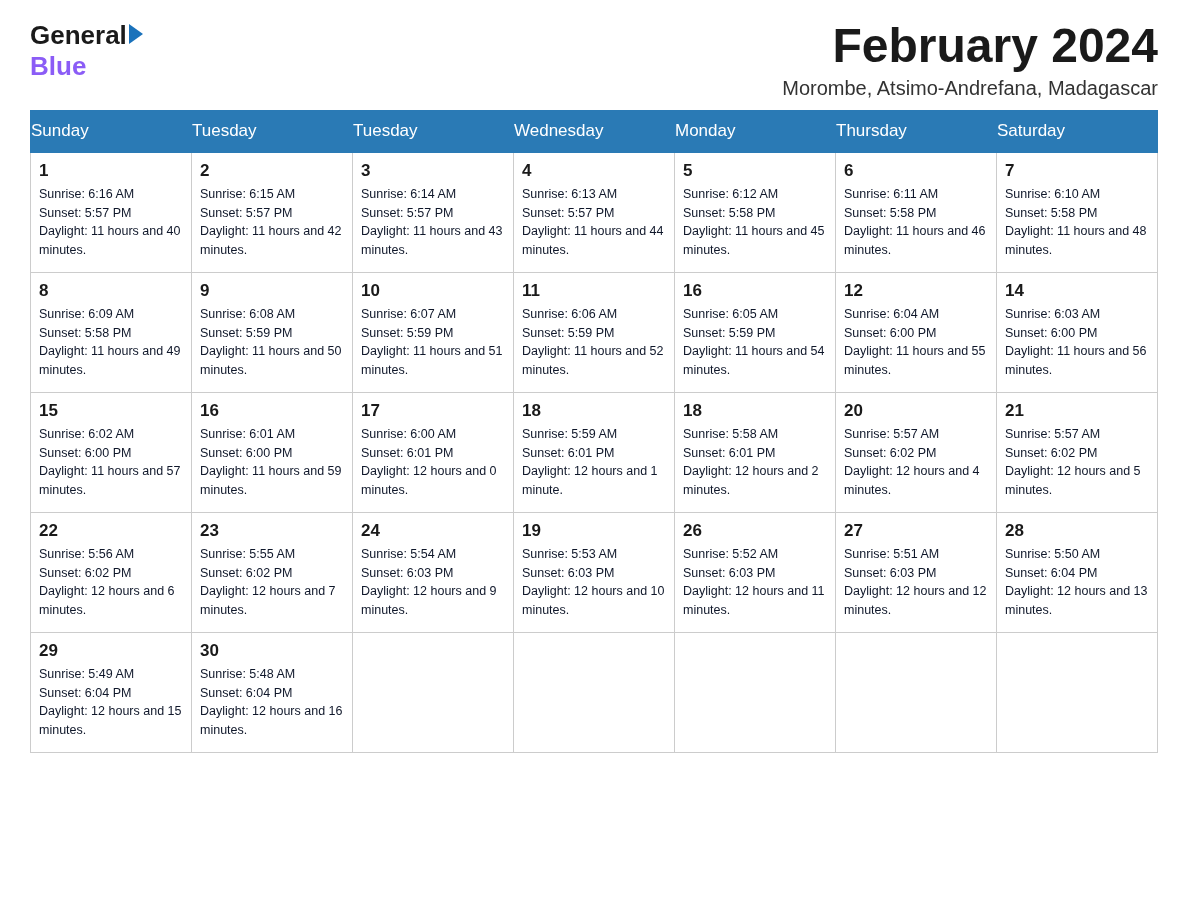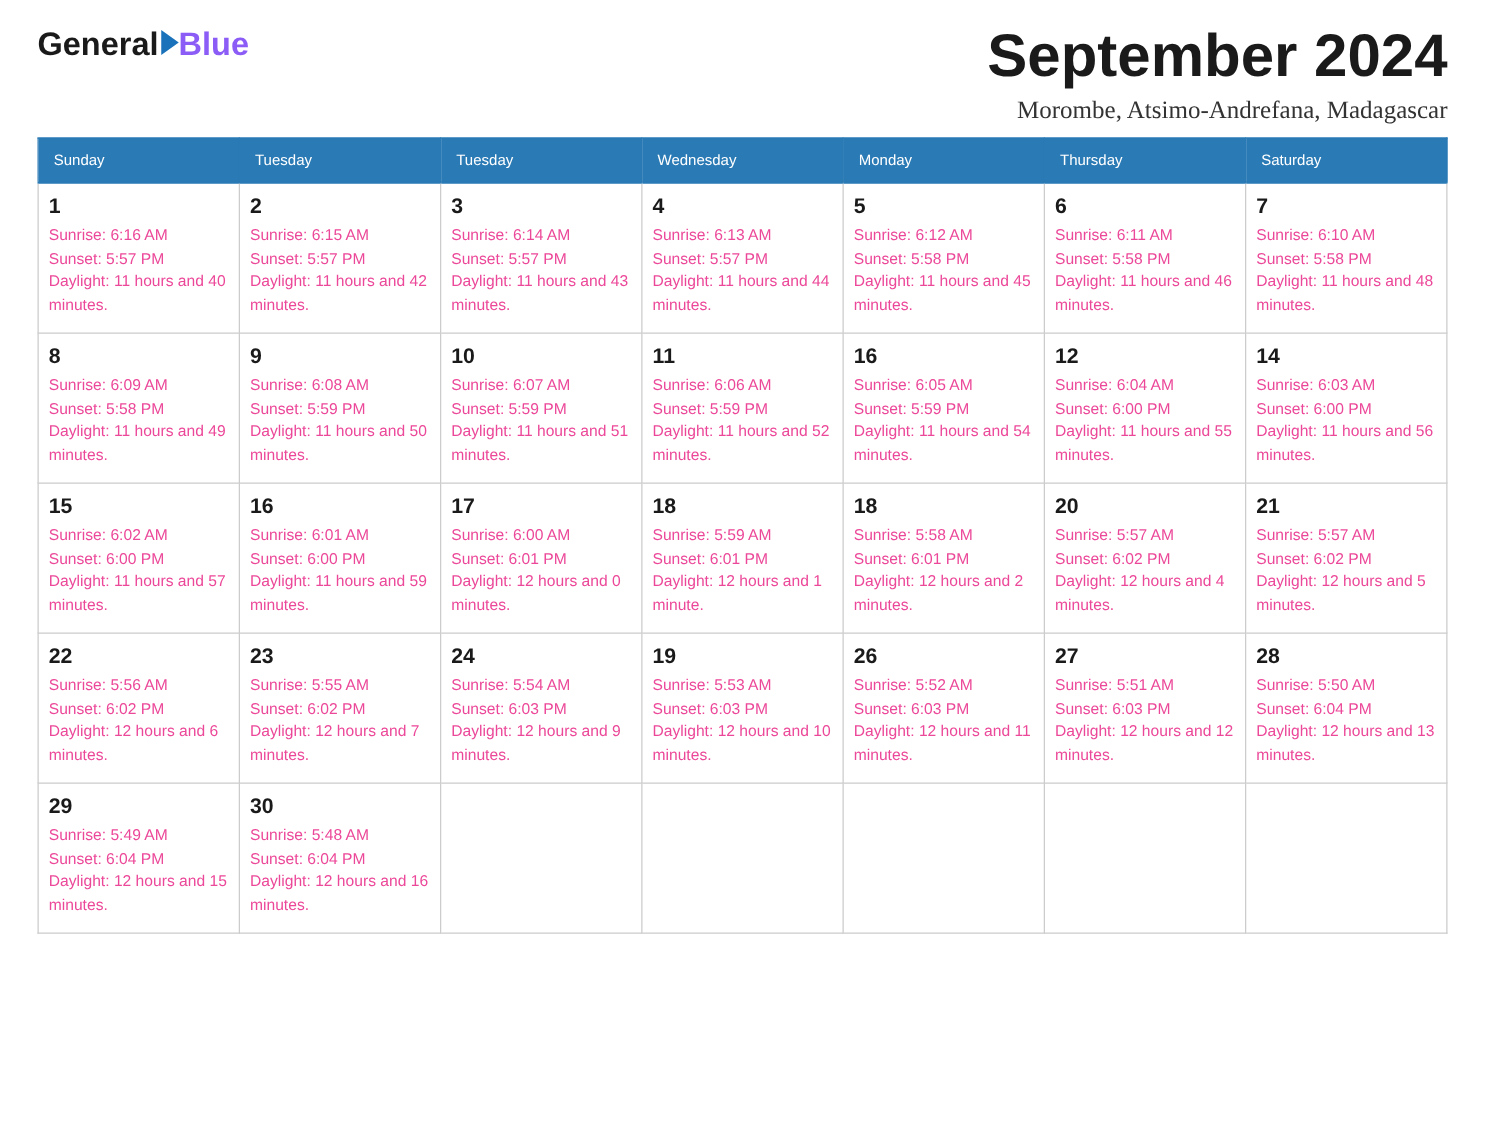--- a/index.html
+++ b/index.html
@@ -29,72 +29,71 @@
       width: 0;
       height: 0;
       border-left: 14px solid #1a72bb;
       border-top: 10px solid transparent;
       border-bottom: 10px solid transparent;
       margin-left: 2px;
       margin-top: -4px;
     }
     .logo-block {
       display: flex;
-      flex-direction: row;
+      flex-direction: column;
       align-items: flex-start;
     }
     .logo-row {
       display: flex;
       align-items: center;
     }
     .title-area {
       text-align: right;
     }
     .month-title {
       font-size: 48px;
       font-weight: bold;
       color: #1a1a1a;
       line-height: 1.1;
     }
     .subtitle {
       font-size: 20px;
       color: #333;
       margin-top: 4px;
-      font-family: Liberation Serif, serif;
     }
     .calendar-table {
       width: 100%;
       border-collapse: collapse;
       margin-top: 10px;
     }
     .calendar-table th {
       background-color: #2a7ab5;
       color: #fff;
-      padding: 10px 12px;
+      padding: 10px 0;
       text-align: left;
-      font-size: 12px;
+      font-size: 17px;
       font-weight: normal;
       border: 1px solid #2a7ab5;
     }
     .calendar-table td {
       vertical-align: top;
       padding: 8px 8px 12px 8px;
       border: 1px solid #ccc;
       width: 14.28%;
       min-height: 90px;
     }
     .cell-day {
       font-size: 17px;
       font-weight: bold;
       margin-bottom: 4px;
       color: #1a1a1a;
     }
     .cell-info {
       font-size: 12.5px;
-      color: #ec4899;
+      color: #0f172a;
       line-height: 1.5;
     }
     .empty-cell {
       background: #fff;
     }
     .row-border-top td {
       border-top: 2px solid #2a7ab5;
     }
   </style>
 </head>
@@ -102,21 +101,21 @@
 
 <div class="header-area">
   <div class="logo-block">
     <div class="logo-row">
       <span class="logo-text-general">General</span>
       <div class="logo-arrow"></div>
     </div>
     <span class="logo-text-blue">Blue</span>
   </div>
   <div class="title-area">
-    <div class="month-title">September 2024</div>
+    <div class="month-title">February 2024</div>
     <div class="subtitle">Morombe, Atsimo-Andrefana, Madagascar</div>
   </div>
 </div>
 
 <table class="calendar-table">
   <thead>
     <tr>
     <th>Sunday</th>
         <th>Tuesday</th>
         <th>Tuesday</th>

